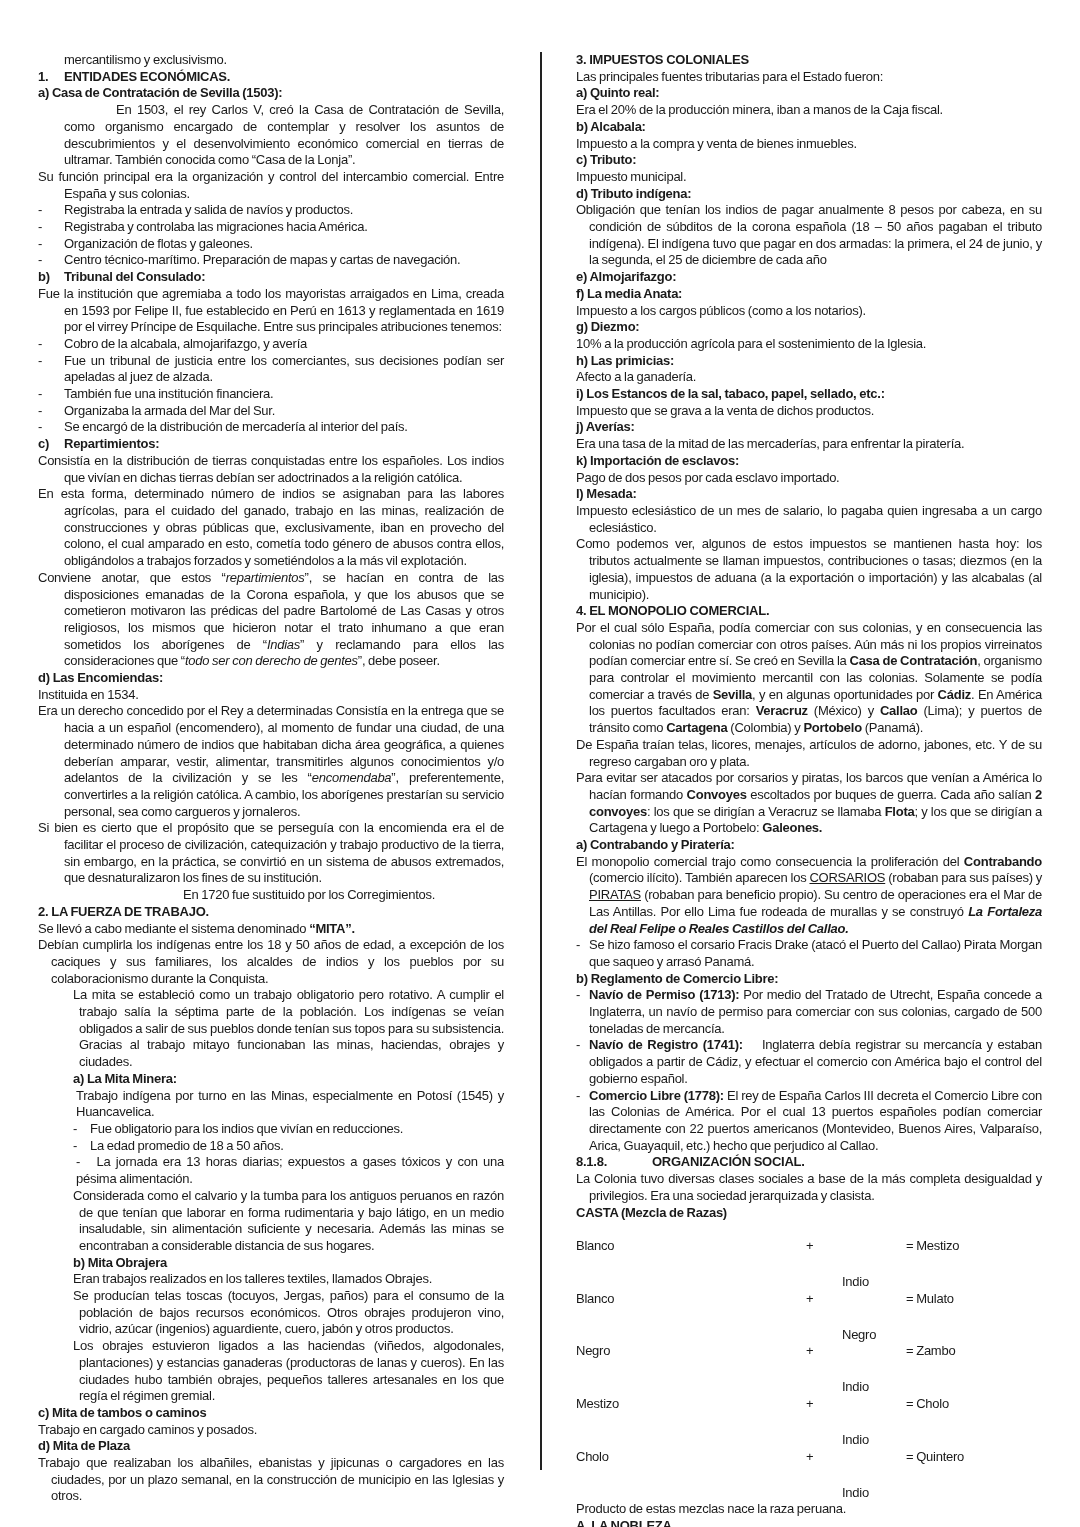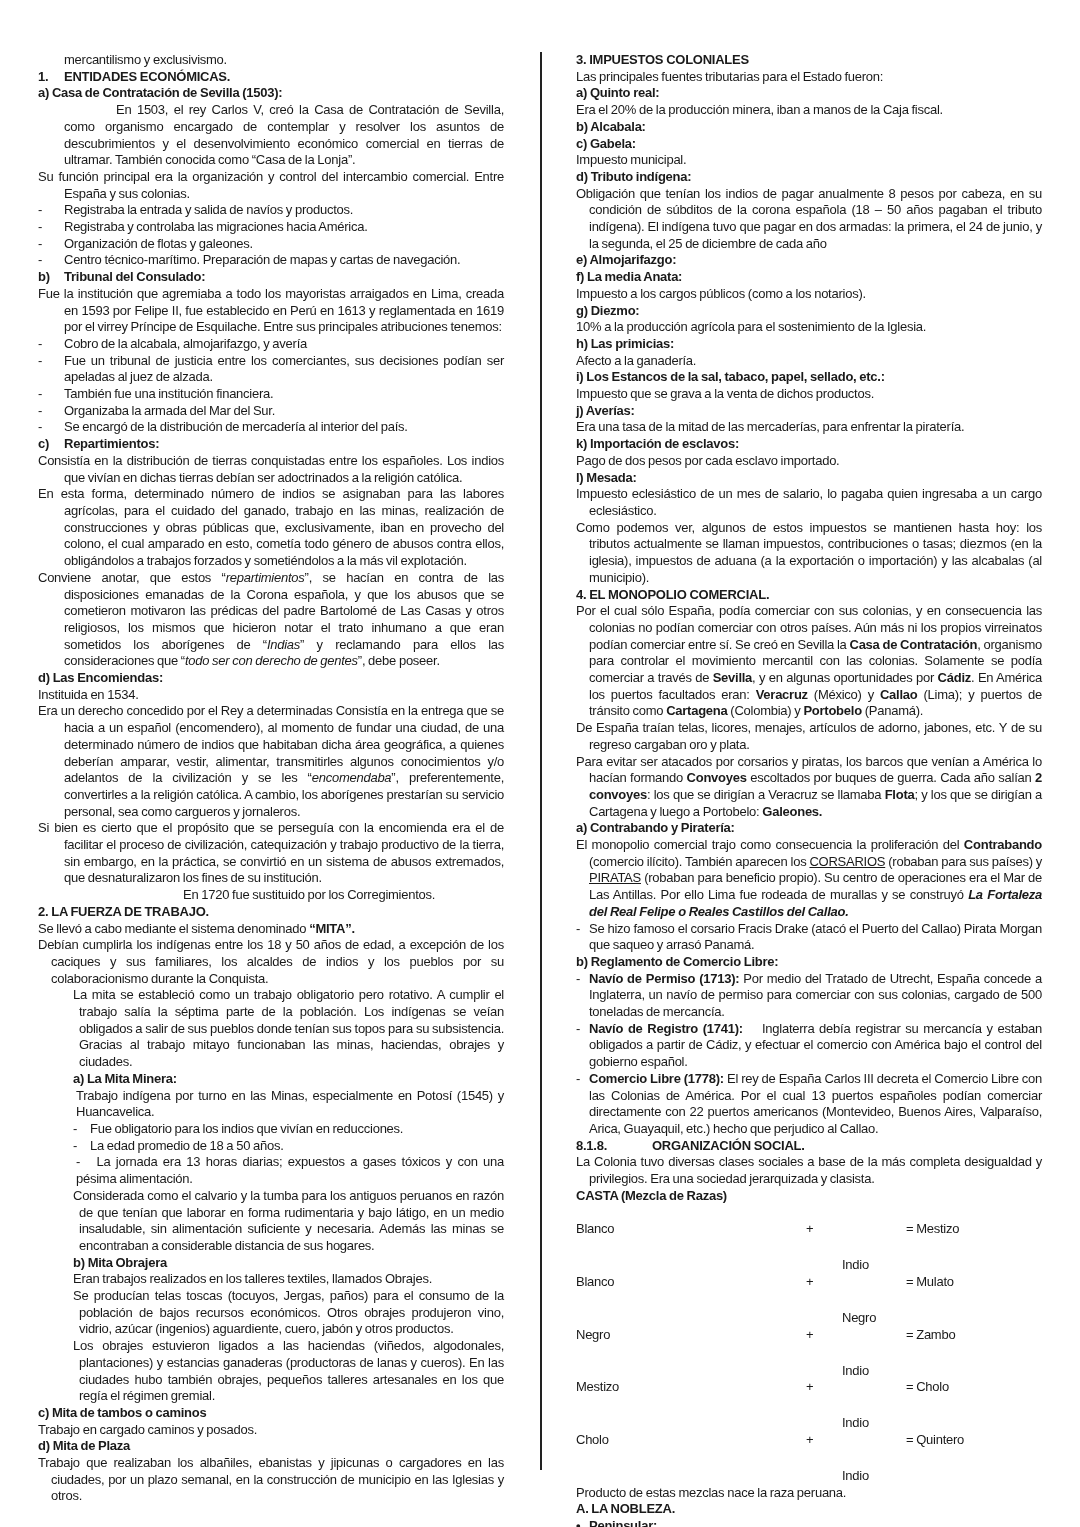--- a/index.html
+++ b/index.html
@@ -125,21 +125,22 @@
   <div class="p hang-s">Trabajo que realizaban los albañiles, ebanistas y jipicunas o cargadores en las ciudades, por un plazo semanal, en la construcción de municipio en las Iglesias y otros.</div>
 </div>
 
 <div class="col right">
   <div class="h">3. IMPUESTOS COLONIALES</div>
   <div>Las principales fuentes tributarias para el Estado fueron:</div>
 
   <div class="h">a) Quinto real:</div>
   <div class="p hang-s">Era el 20% de la producción minera, iban a manos de la Caja fiscal.</div>
   <div class="h">b) Alcabala:</div>
-  <div class="h">c) Gabela:</div>
+  <div class="p hang-s">Impuesto a la compra y venta de bienes inmuebles.</div>
+  <div class="h">c) Tributo:</div>
   <div class="p hang-s">Impuesto municipal.</div>
   <div class="h">d) Tributo indígena:</div>
   <div class="p hang-s">Obligación que tenían los indios de pagar anualmente 8 pesos por cabeza, en su condición de súbditos de la corona española (18 – 50 años pagaban el tributo indígena). El indígena tuvo que pagar en dos armadas: la primera, el 24 de junio, y la segunda, el 25 de diciembre de cada año</div>
   <div class="h">e) Almojarifazgo:</div>
   <div class="h">f)  La media Anata:</div>
   <div class="p hang-s">Impuesto a los cargos públicos (como a los notarios).</div>
   <div class="h">g) Diezmo:</div>
   <div class="p hang-s">10%  a la producción agrícola para el sostenimiento de la Iglesia.</div>
   <div class="h">h) Las primicias:</div>
   <div class="p hang-s">Afecto a la ganadería.</div>

